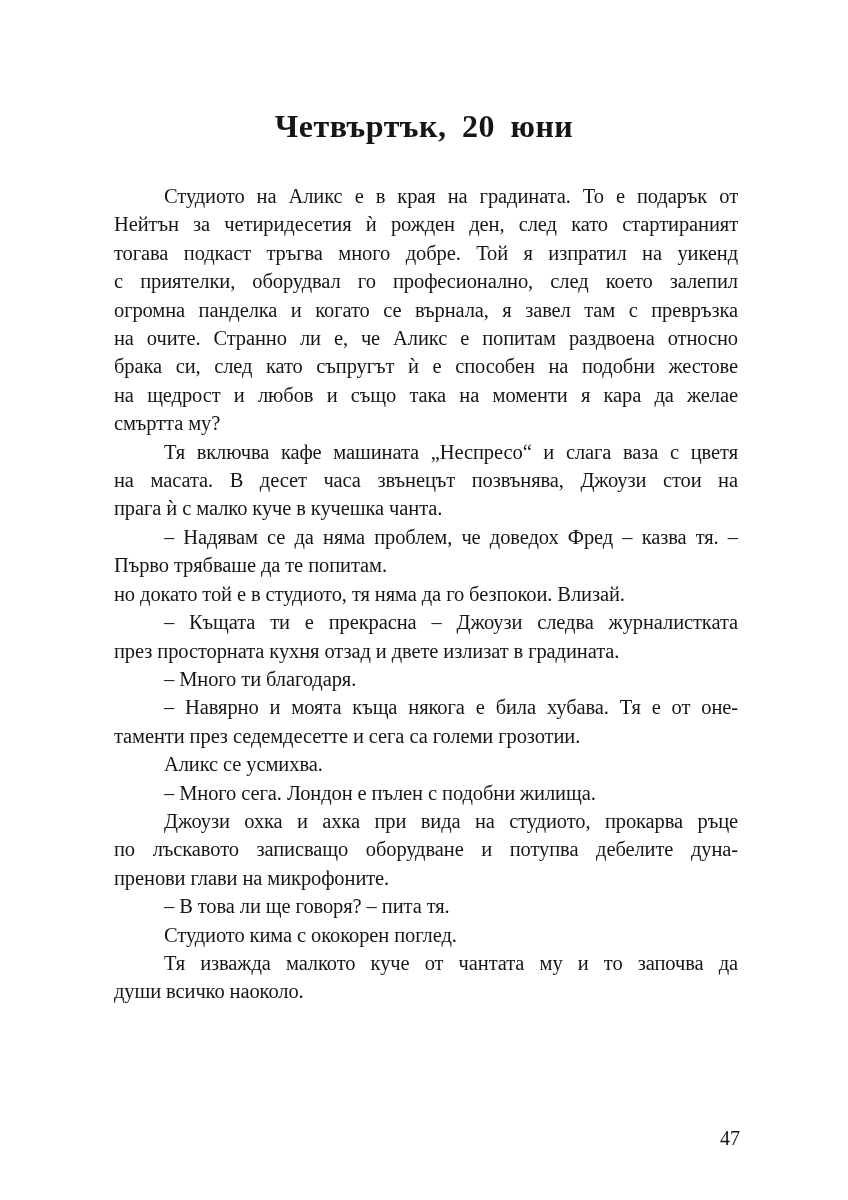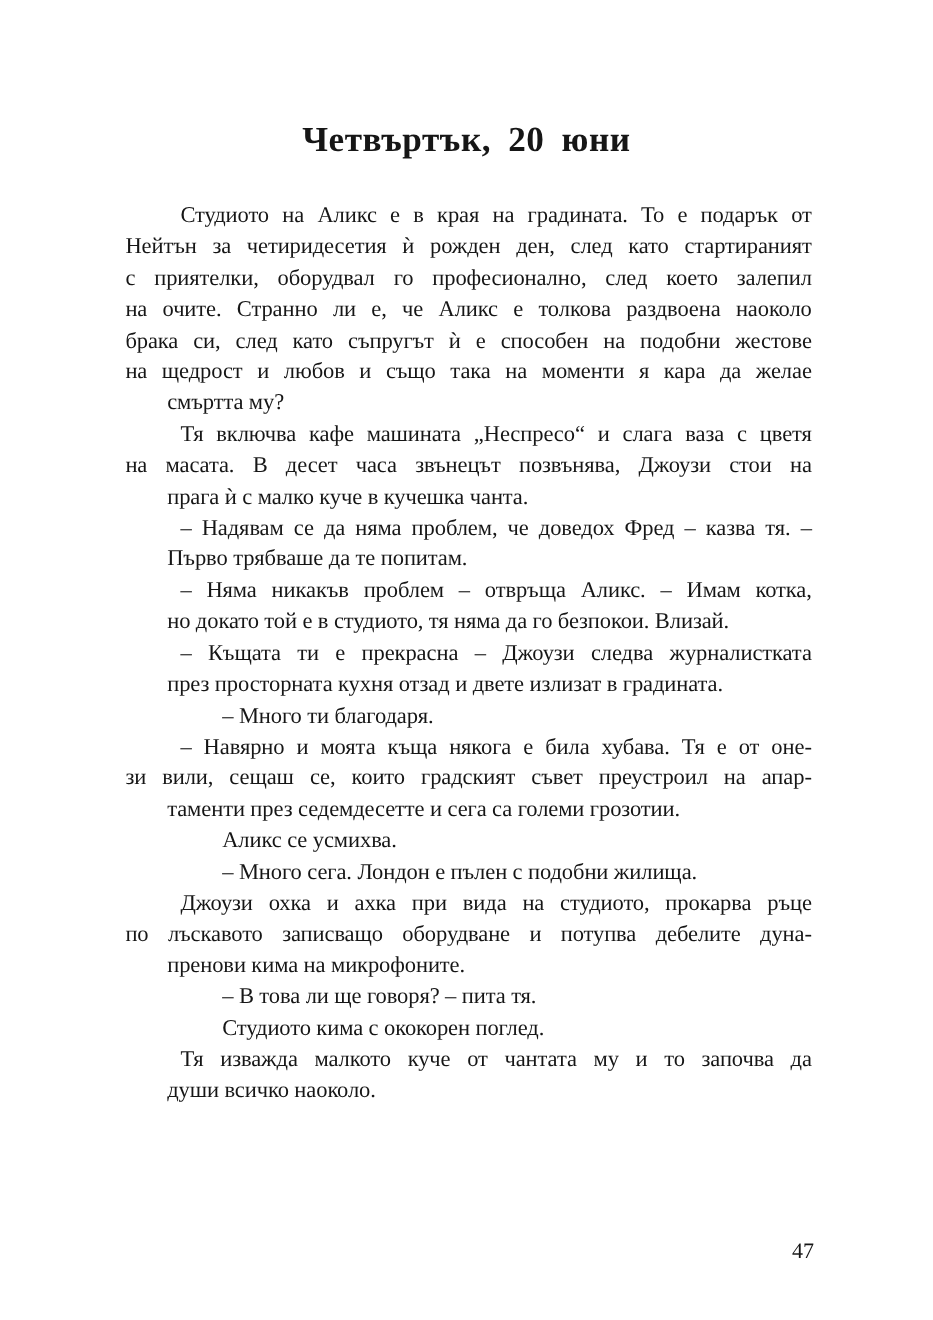--- a/index.html
+++ b/index.html
@@ -44,82 +44,81 @@
     letter-spacing: -0.1px;
     text-align: justify;
     text-align-last: justify;
     white-space: normal;
   }
   .line.first {
     text-indent: 50px;
   }
   .line.last {
     text-align-last: left;
-    margin-left: 38px;
   }
   .page-number {
     position: absolute;
     top: 1126px;
     right: 108px;
     font-size: 20px;
     line-height: 24px;
     text-align: right;
   }
 </style>
 </head>
 <body>
 
 <div class="page" style="background: rgb(255, 255, 255); color: rgb(22, 22, 22);">
   <h1 class="chapter-title">Четвъртък, 20 юни</h1>
 
   <div class="page-body">
       <p class="para">
         <span class="line first">Студиото на Аликс е в края на градината. То е подарък от</span>
         <span class="line">Нейтън за четиридесетия ѝ рожден ден, след като стартираният</span>
+        <span class="line">тогава подкаст тръгва много добре. Той я изпратил на уикенд</span>
         <span class="line">с приятелки, оборудвал го професионално, след което залепил</span>
-        <span class="line">на очите. Странно ли е, че Аликс е толкова раздвоена наоколо</span>
+        <span class="line">огромна панделка и когато се върнала, я завел там с превръзка</span>
+        <span class="line">на очите. Странно ли е, че Аликс е попитам раздвоена относно</span>
         <span class="line">брака си, след като съпругът ѝ е способен на подобни жестове</span>
         <span class="line">на щедрост и любов и също така на моменти я кара да желае</span>
         <span class="line last">смъртта му?</span>
       </p>
       <p class="para">
         <span class="line first">Тя включва кафе машината „Неспресо“ и слага ваза с цветя</span>
         <span class="line">на масата. В десет часа звънецът позвънява, Джоузи стои на</span>
         <span class="line last">прага ѝ с малко куче в кучешка чанта.</span>
       </p>
       <p class="para">
         <span class="line first">– Надявам се да няма проблем, че доведох Фред – казва тя. –</span>
         <span class="line last">Първо трябваше да те попитам.</span>
       </p>
       <p class="para">
-        <span class="line first">– Няма никакъв проблем – отвръща Аликс. – Имам котка,</span>
         <span class="line last">но докато той е в студиото, тя няма да го безпокои. Влизай.</span>
       </p>
       <p class="para">
         <span class="line first">– Къщата ти е прекрасна – Джоузи следва журналистката</span>
         <span class="line last">през просторната кухня отзад и двете излизат в градината.</span>
       </p>
       <p class="para">
         <span class="line first last">– Много ти благодаря.</span>
       </p>
       <p class="para">
         <span class="line first">– Навярно и моята къща някога е била хубава. Тя е от оне-</span>
-        <span class="line">зи вили, сещаш се, които градският съвет преустроил на апар-</span>
         <span class="line last">таменти през седемдесетте и сега са големи грозотии.</span>
       </p>
       <p class="para">
         <span class="line first last">Аликс се усмихва.</span>
       </p>
       <p class="para">
         <span class="line first last">– Много сега. Лондон е пълен с подобни жилища.</span>
       </p>
       <p class="para">
         <span class="line first">Джоузи охка и ахка при вида на студиото, прокарва ръце</span>
         <span class="line">по лъскавото записващо оборудване и потупва дебелите дуна-</span>
-        <span class="line last">пренови кима на микрофоните.</span>
+        <span class="line last">пренови глави на микрофоните.</span>
       </p>
       <p class="para">
         <span class="line first last">– В това ли ще говоря? – пита тя.</span>
       </p>
       <p class="para">
         <span class="line first last">Студиото кима с ококорен поглед.</span>
       </p>
       <p class="para">
         <span class="line first">Тя изважда малкото куче от чантата му и то започва да</span>
         <span class="line last">души всичко наоколо.</span>

